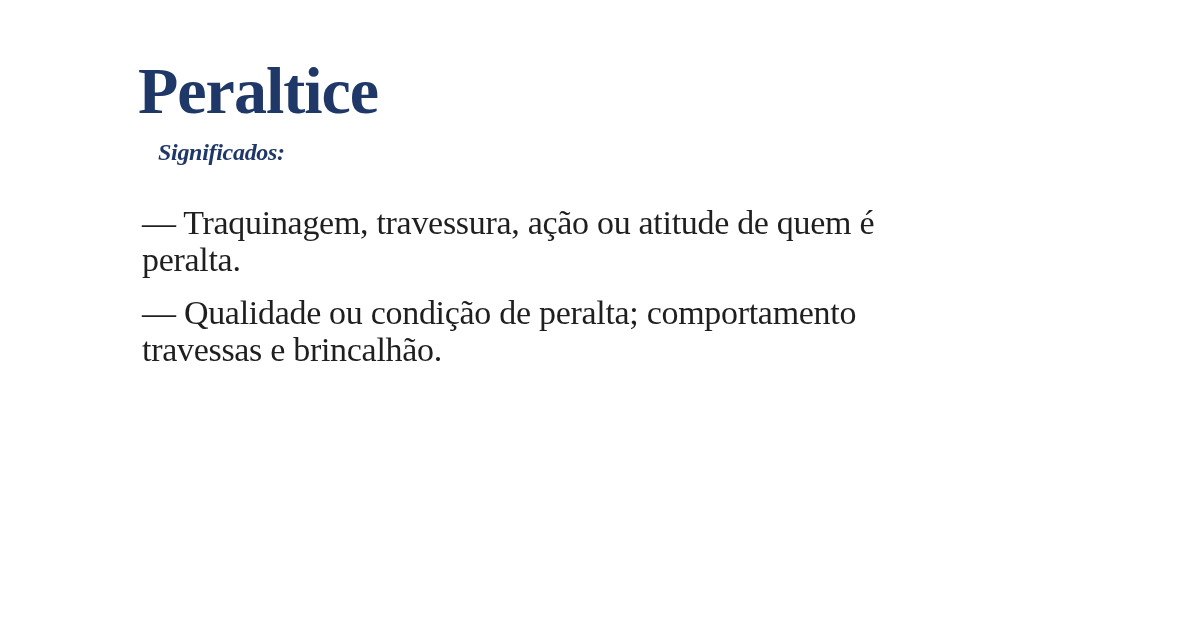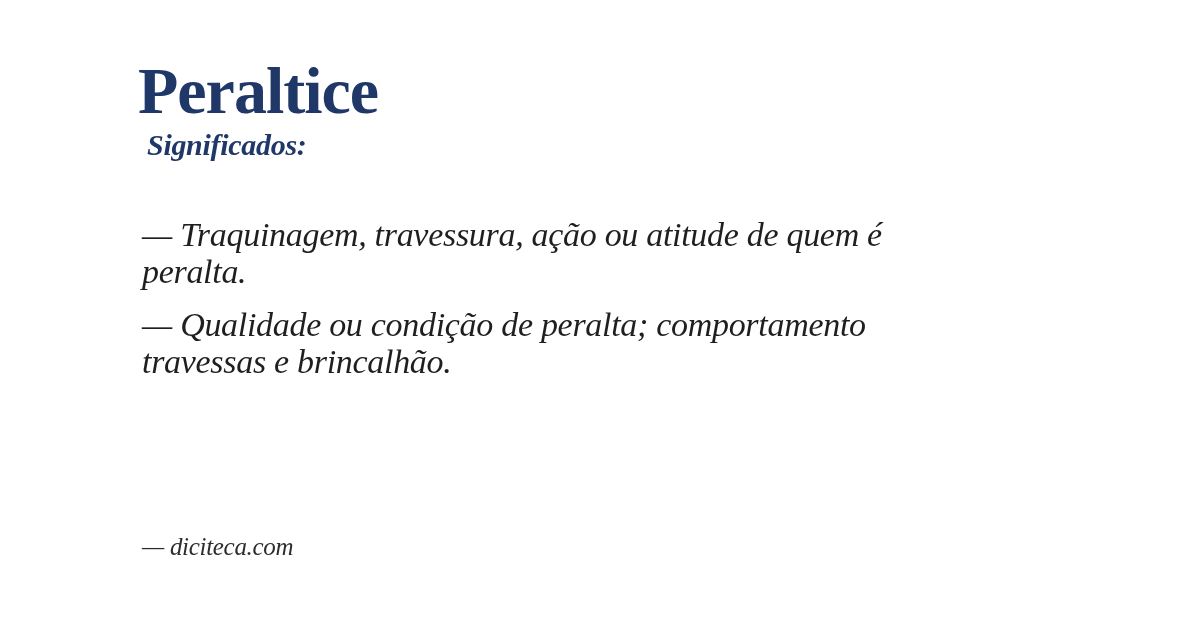--- a/index.html
+++ b/index.html
@@ -24,35 +24,34 @@
     font-size: 66px;
     font-weight: 700;
     line-height: 1;
     letter-spacing: -1px;
     color: var(--accent, #1f3868);
   }
   .meanings-label {
     position: absolute;
     left: 142px;
     top: 123px;
-    margin: 5px;
+    margin: 16px;
     font-family: "Liberation Serif", serif;
-    font-size: 30px;
+    font-size: 24px;
     font-style: italic;
     font-weight: 700;
     line-height: 1.15;
     letter-spacing: -0.3px;
     color: var(--accent, #1f3868);
   }
   .defs {
     position: absolute;
     left: 142px;
-    top: 216px;
+    top: 204px;
     width: 980px;
-    font-style: italic;
   }
   .defs p {
     margin: 0 0 16px 0;
     font-family: "Liberation Serif", serif;
     font-size: 34px;
     line-height: 37px;
     letter-spacing: -0.3px;
     color: var(--ink, #1f1f1f);
     white-space: pre-line;
   }
@@ -75,14 +74,13 @@
 
   <h2 class="meanings-label">Significados:</h2>
 
   <div class="defs">
     <p>— Traquinagem, travessura, ação ou atitude de quem é
 peralta.</p>
     <p>— Qualidade ou condição de peralta; comportamento
 travessas e brincalhão.</p>
   </div>
 
-  <div class="source">— diciteca.com</div>
 </div>
 
 </body></html>

